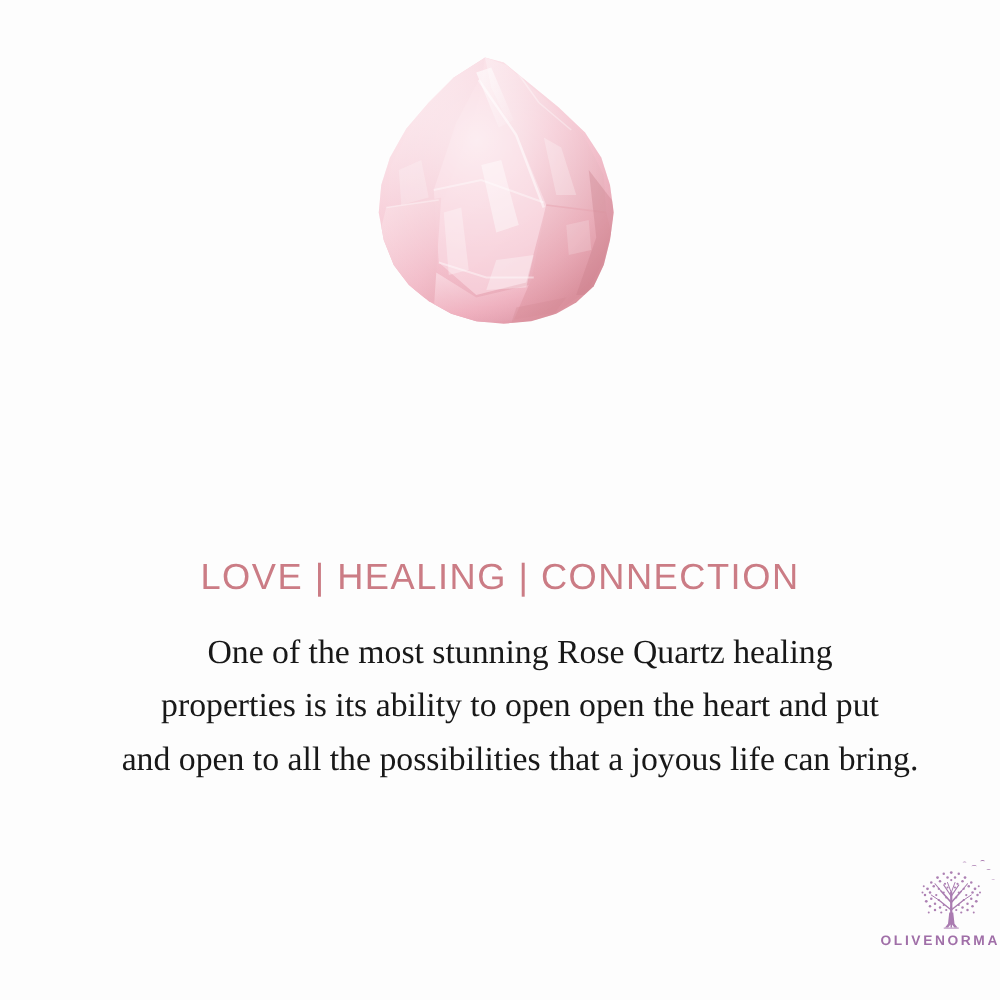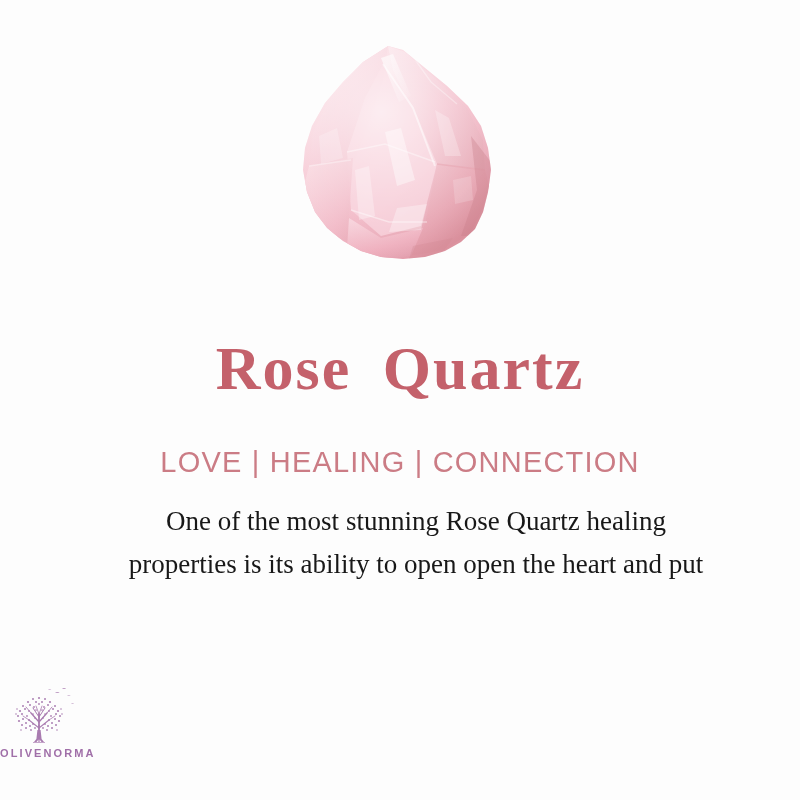--- a/index.html
+++ b/index.html
@@ -91,21 +91,21 @@
   }
 
   
   .logo {
     position: absolute;
     top: 684px;
     left: 0;
     width: 800px;
     display: flex;
     flex-direction: column;
-    align-items: flex-start;
+    align-items: flex-end;
   }
   .logo-mark {
     display: block;
   }
   .logo-text {
     margin-top: 1px;
     font-family: "Liberation Sans", sans-serif;
     font-size: 11px;
     font-weight: bold;
     letter-spacing: 2.1px;
@@ -210,27 +210,27 @@
         <path d="M152,124 L200,130" stroke="#e8a4b0" stroke-width="1.4" fill="none" opacity="0.5"></path>
         <path d="M126,14 L146,42 L172,64" stroke="#ffffff" stroke-width="1.3" fill="none" opacity="0.35"></path>
 
         <path d="M186,96 L206,122 L204,164 L186,196 L176,196 L192,150 Z" fill="#c97f8a" opacity="0.35"></path>
 
         <path d="M128,206 L168,198 L156,214 L124,219 Z" fill="#cf8892" opacity="0.3"></path>
       </g>
     </svg>
   </div>
 
-  <div class="title">Rose Quartz</div>
 
   <div class="subtitle">LOVE | HEALING | CONNECTION</div>
 
   <div class="body-copy">
     <span class="line">One of the most stunning Rose Quartz healing</span>
     <span class="line">properties is its ability to open open the heart and put</span>
+    <span class="line">and open to all the possibilities that a joyous life can bring.</span>
   </div>
 
   <div class="logo">
     <svg class="logo-mark" width="78" height="62" viewBox="0 0 78 62">
       <g fill="#a97bb0">
 
         <g opacity="0.95">
           <circle cx="39" cy="14" r="1.1"></circle>
             <circle cx="33" cy="15" r="1"></circle>
           <circle cx="45" cy="15" r="1"></circle>

